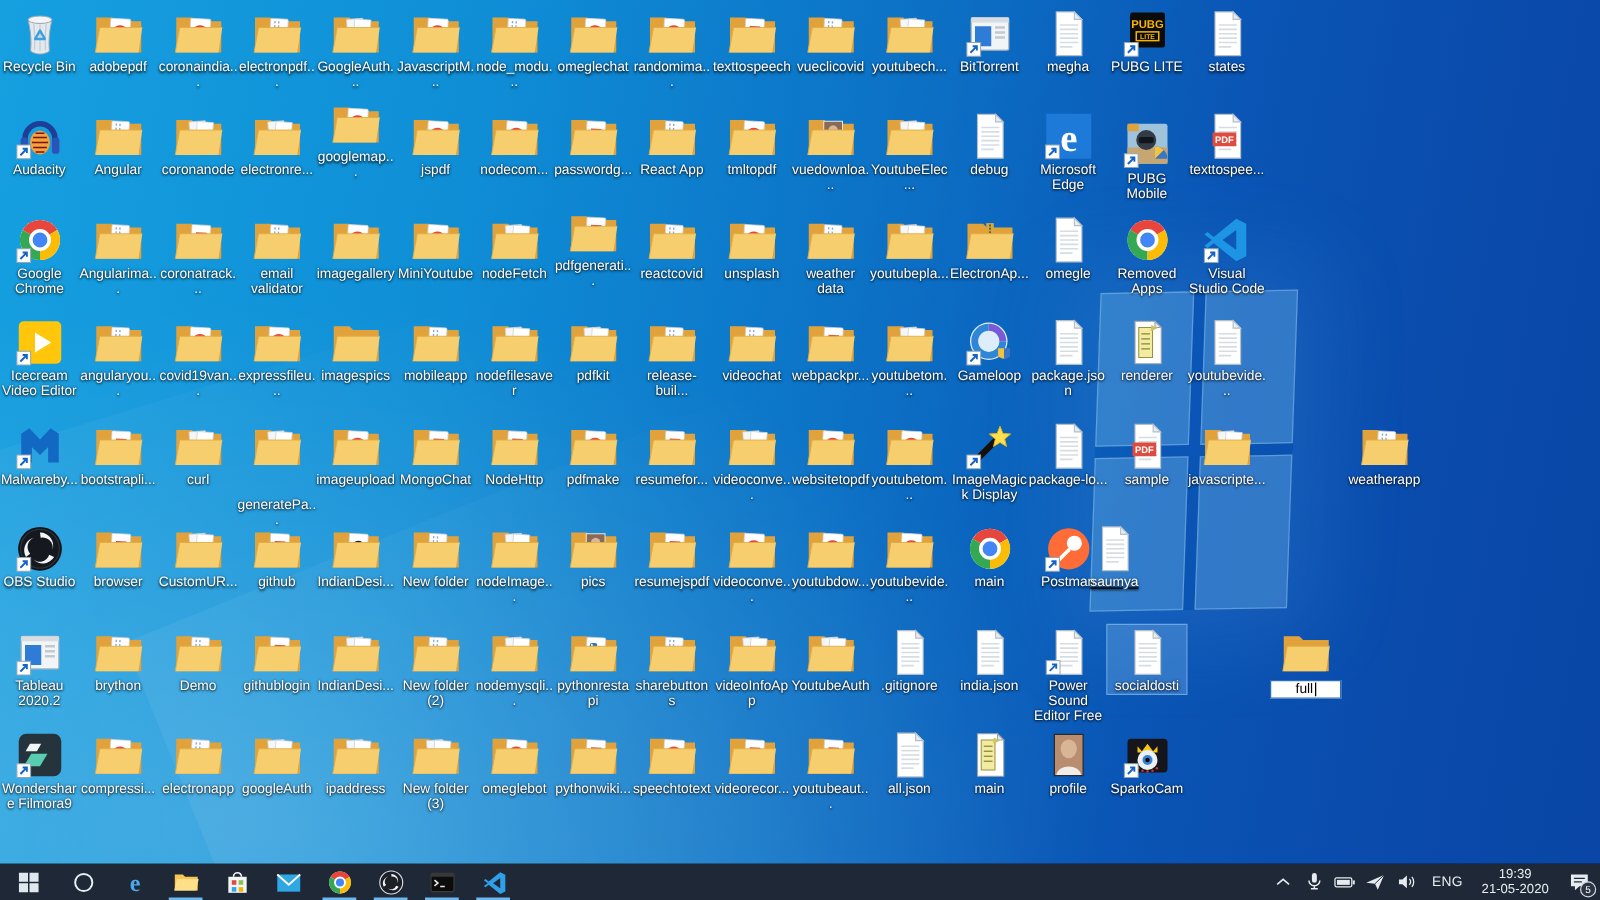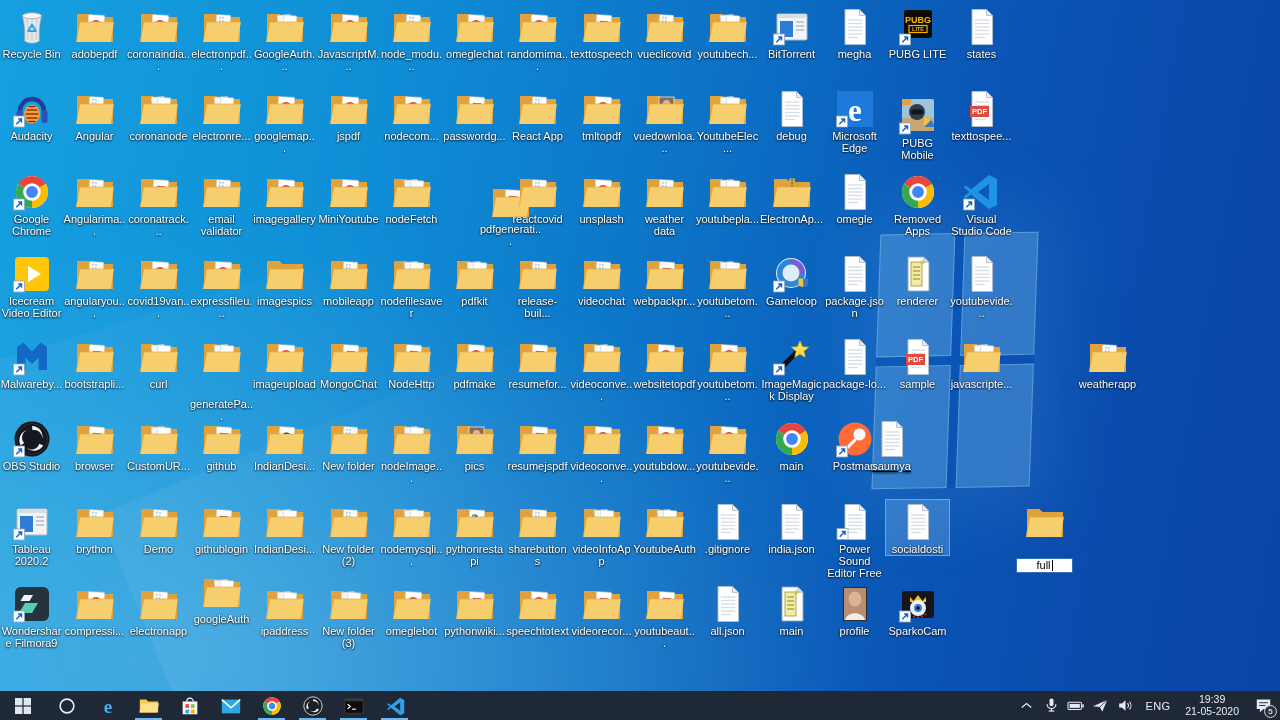--- a/index.html
+++ b/index.html
@@ -18,21 +18,21 @@
     transform:skewX(-3deg) rotate(-1deg);display:grid;grid-template-columns:1fr 1fr;
     grid-template-rows:1fr 1fr;gap:9px;pointer-events:none;box-shadow:0 0 70px 25px rgba(120,200,255,0.12);}
   .pane{background:rgba(128,198,244,0.34);border:1px solid rgba(195,232,255,0.30);}
   
   .ic{position:absolute;width:63px;display:flex;flex-direction:column;align-items:center;padding-top:2px;}
   .ic .glyph{width:40px;height:40px;display:flex;align-items:center;justify-content:center;}
   .ic .glyph svg{width:40px;height:40px;display:block;}
   .ic .lbl{margin-top:1px;font-size:11px;line-height:12px;color:#fff;text-align:center;
     max-width:63px;word-wrap:break-word;text-shadow:0 1px 2px rgba(0,0,0,.85),0 0 2px rgba(0,0,0,.55);}
   .ic.sel{background:rgba(130,190,240,.32);outline:1px solid rgba(170,215,250,.6);}
-  .ren{margin-top:16px;background:#fff;border:1px solid #2f6fb8;color:#000;font-size:11px;
+  .ren{margin-top:2px;background:#fff;border:1px solid #2f6fb8;color:#000;font-size:11px;
     line-height:13px;padding:0 19px;display:flex;align-items:center;}
   .caret{display:inline-block;width:1px;height:11px;background:#000;margin-left:1px;animation:blink 1s steps(1) infinite;}
   @keyframes blink{50%{opacity:0;}}
   
   .taskbar{position:absolute;left:0;bottom:0;width:1280px;height:29px;background:#1f2836;
     display:flex;align-items:stretch;z-index:5;}
   .tbtn{display:flex;align-items:center;justify-content:center;position:relative;}
   .start{width:46px;}
   .start svg{width:16px;height:16px;}
   .searchbox{width:286px;background:#fff;display:flex;align-items:center;padding:0 9px;gap:8px;border:1px solid #9aa0a6;box-sizing:border-box;}
@@ -404,21 +404,21 @@
             </g>
             <g transform="rotate(4 23 18)">
               <rect x="18" y="6.5" width="13" height="22" fill="#fff" stroke="#cfcfcf" stroke-width="0.6"></rect>
             </g>
             <path d="M1.2 33 L4.8 13 H38.8 L35.8 33 Z" fill="#F6CE6E"></path>
             <path d="M1.2 33 L4.8 13 H38.8" fill="none" stroke="#E0AC43" stroke-width="0.7"></path>
           </svg>
         </div>
         <div class="lbl">electronre...</div>
       </div>
-      <div class="ic" style="left: 253px; top: 87px;">
+      <div class="ic" style="left: 253px; top: 77px;">
         <div class="glyph">
           <svg viewBox="0 0 40 36">
             <path d="M2 5 h12.5 l3 3 H38 v25 H2 Z" fill="#E2A23B"></path>
             <g transform="rotate(3 21 18)">
               <rect x="13" y="6" width="16" height="23" rx="1" fill="#fff" stroke="#d5d5d5" stroke-width="0.6"></rect>
             </g>
             <g transform="translate(21 17.5)">
               <circle r="6.4" fill="#fff"></circle>
               <path d="M0 0 L-5.54 -3.20 A6.4 6.4 0 0 1 5.54 -3.20 Z" fill="#E8453C"></path>
               <path d="M0 0 L-5.54 -3.20 A6.4 6.4 0 0 0 0 6.4 Z" fill="#34A853"></path>
@@ -733,21 +733,21 @@
             </g>
             <g transform="rotate(4 23 18)">
               <rect x="18" y="6.5" width="13" height="22" fill="#fff" stroke="#cfcfcf" stroke-width="0.6"></rect>
             </g>
             <path d="M1.2 33 L4.8 13 H38.8 L35.8 33 Z" fill="#F6CE6E"></path>
             <path d="M1.2 33 L4.8 13 H38.8" fill="none" stroke="#E0AC43" stroke-width="0.7"></path>
           </svg>
         </div>
         <div class="lbl">nodeFetch</div>
       </div>
-      <div class="ic" style="left: 443px; top: 180px; margin-left: 36px;">
+      <div class="ic" style="left: 443px; top: 164px;">
         <div class="glyph">
           <svg viewBox="0 0 40 36">
             <path d="M2 5 h12.5 l3 3 H38 v25 H2 Z" fill="#E2A23B"></path>
             <g transform="rotate(3 21 18)">
               <rect x="14" y="6" width="15" height="23" rx="1" fill="#fff" stroke="#d0d0d0" stroke-width="0.6"></rect>
               <rect x="17.5" y="12" width="8.5" height="9.5" fill="#D6493E"></rect>
             </g>
             <path d="M1.2 33 L4.8 13 H38.8 L35.8 33 Z" fill="#F6CE6E"></path>
             <path d="M1.2 33 L4.8 13 H38.8" fill="none" stroke="#E0AC43" stroke-width="0.7"></path>
           </svg>
@@ -1970,21 +1970,21 @@
                 <line x1="17.5" y1="8" x2="17.5" y2="27"></line>
                 <line x1="20.5" y1="8" x2="20.5" y2="27"></line>
               </g>
             </g>
             <path d="M1.2 33 L4.8 13 H38.8 L35.8 33 Z" fill="#F6CE6E"></path>
             <path d="M1.2 33 L4.8 13 H38.8" fill="none" stroke="#E0AC43" stroke-width="0.7"></path>
           </svg>
         </div>
         <div class="lbl">electronapp</div>
       </div>
-      <div class="ic" style="left: 190px; top: 570px;">
+      <div class="ic" style="left: 190px; top: 582px;">
         <div class="glyph">
           <svg viewBox="0 0 40 36">
             <path d="M2 5 h12.5 l3 3 H38 v25 H2 Z" fill="#E2A23B"></path>
             <g transform="rotate(-4 20 18)">
               <rect x="13" y="6" width="13" height="22" fill="#f4f6f8" stroke="#cfcfcf" stroke-width="0.6"></rect>
             </g>
             <g transform="rotate(4 23 18)">
               <rect x="18" y="6.5" width="13" height="22" fill="#fff" stroke="#cfcfcf" stroke-width="0.6"></rect>
             </g>
             <path d="M1.2 33 L4.8 13 H38.8 L35.8 33 Z" fill="#F6CE6E"></path>

